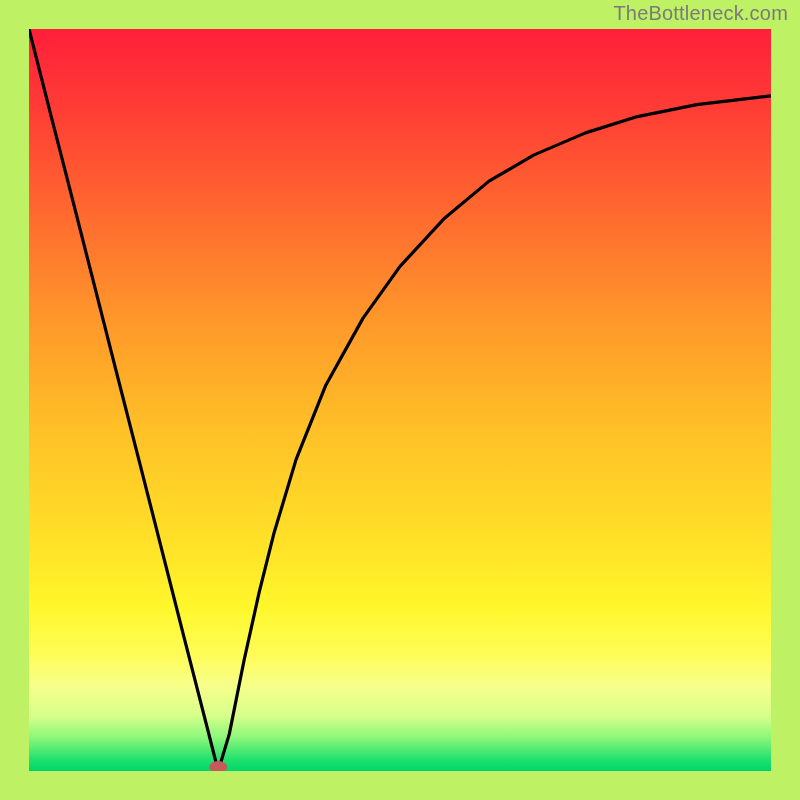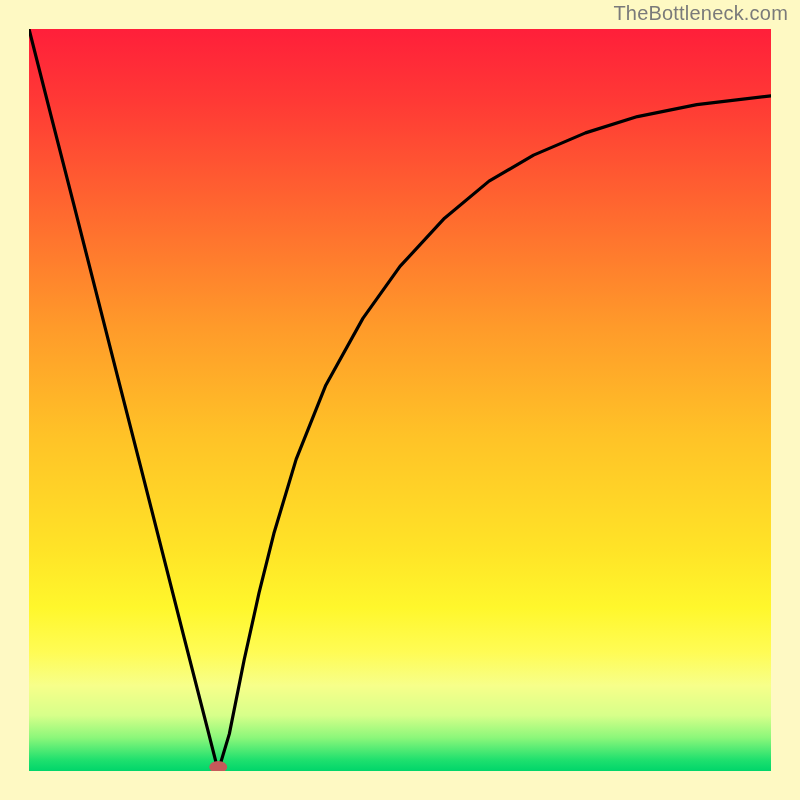--- a/index.html
+++ b/index.html
@@ -7,21 +7,21 @@
     padding: 0;
     width: 800px;
     height: 800px;
     background: #000;
     overflow: hidden;
     font-family: Arial, Helvetica, sans-serif;
   }
   .frame {
     width: 800px;
     height: 800px;
-    background: #fef9c3;
+    background: #bef264;
     position: relative;
   }
   .watermark {
     position: absolute;
     top: 2px;
     right: 12px;
     color: #7a7a7a;
     font-size: 20px;
     font-weight: 500;
     letter-spacing: 0.2px;

